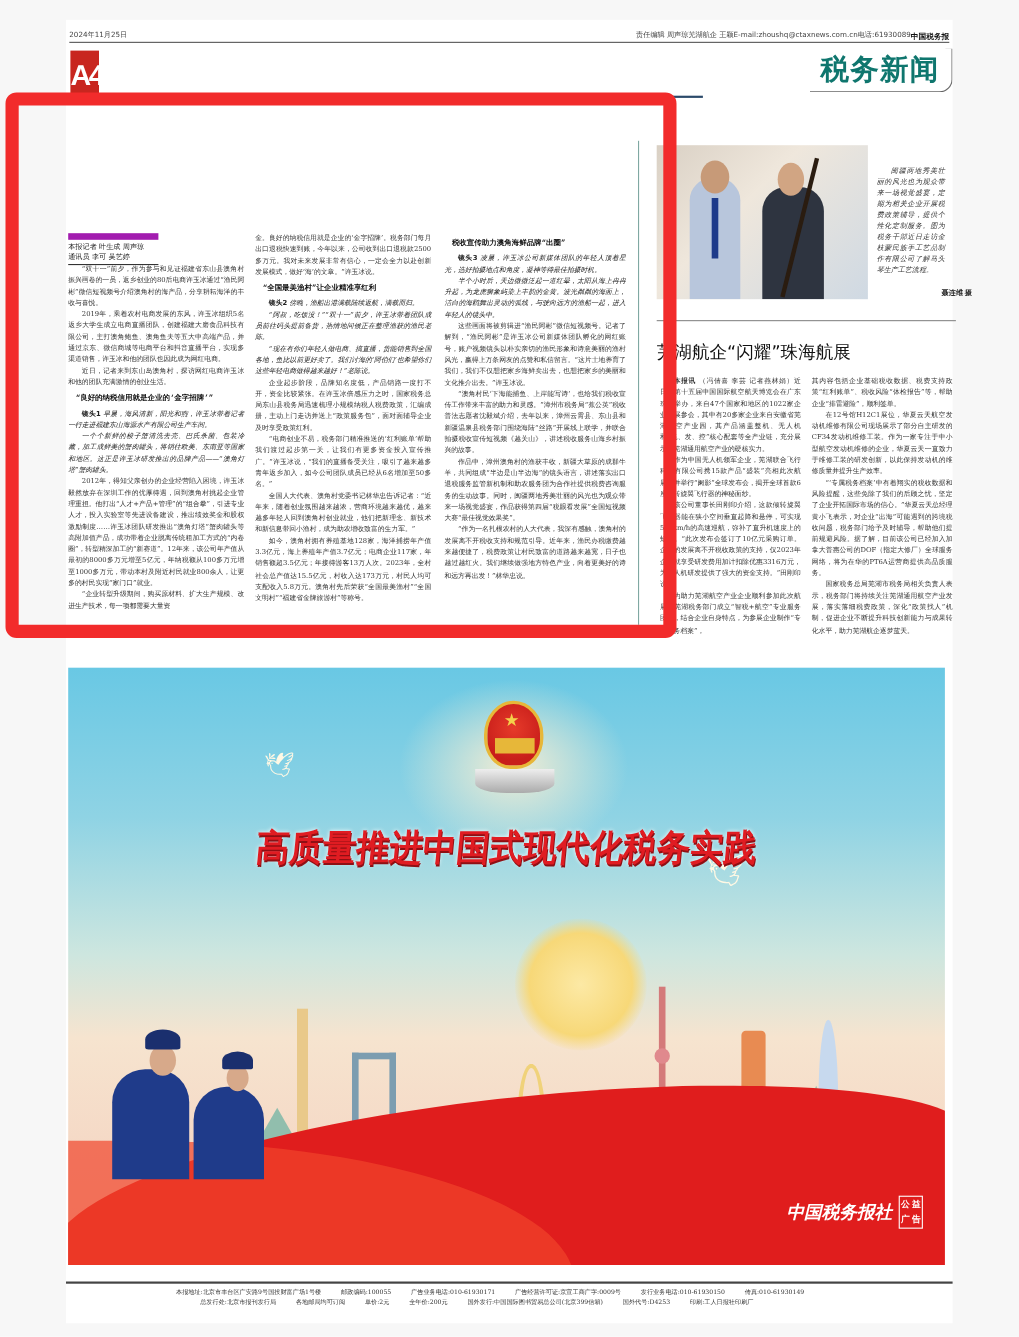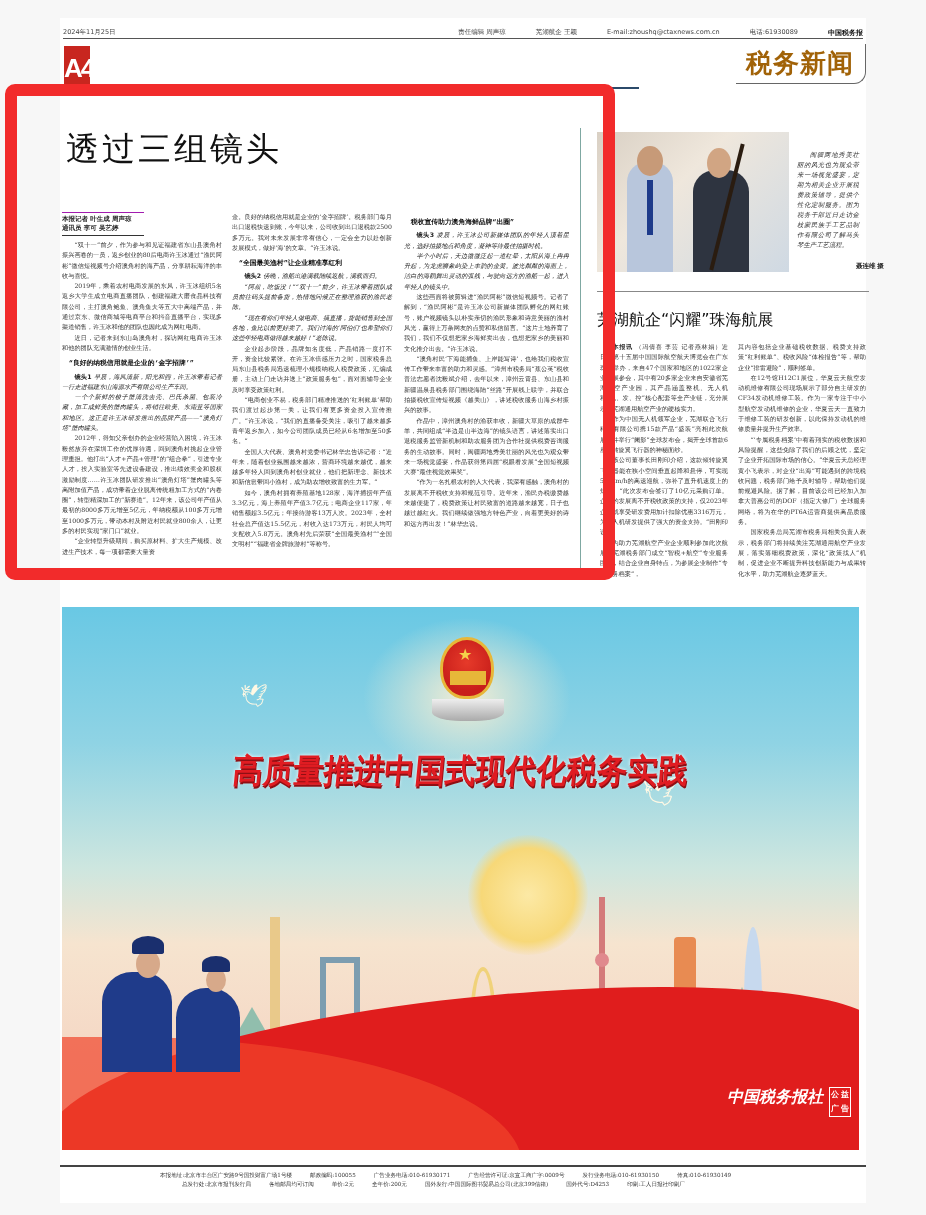--- a/index.html
+++ b/index.html
@@ -4,36 +4,36 @@
 <style>
   * { box-sizing: border-box; margin: 0; padding: 0; }
   html, body { width: 926px; height: 1215px; background: #f7f7f7; overflow: hidden; }
   body { font-family: "DejaVu Serif", "Liberation Serif", serif; color: #222; position: relative; }
 
   .page { position: absolute; left: 60px; top: 18px; width: 806px; height: 1185px; background: #fff; }
 
   
   .hdr { position: absolute; left: 3px; top: 8px; width: 800px; height: 16px; font-size: 6.5px; color: #444; font-family: "DejaVu Sans", sans-serif; }
   .hdr .date { position: absolute; left: 0; top: 4px; }
-  .hdr .meta { position: absolute; right: 0; top: 4px; display: flex; gap: 30px; }
+  .hdr .meta { position: absolute; right: 0; top: 4px; display: flex; gap: 0; }
   .hdr .meta span.paper { font-weight: bold; color: #111; font-family: "DejaVu Serif", serif; font-size: 7px; }
   .hdr-rule { position: absolute; left: 3px; top: 20px; width: 800px; height: 1px; background: #555; }
 
   .page-no { position: absolute; left: 4px; top: 30px; width: 26px; height: 44px; background: #c8261f; color: #fff; font-family: "Liberation Sans", sans-serif; font-weight: bold; font-size: 26px; line-height: 44px; text-align: center; letter-spacing: -2px; }
-  .section-title { position: absolute; right: 8px; top: 28px; font-size: 26px; font-weight: bold; color: #a16207; letter-spacing: 1px; }
+  .section-title { position: absolute; right: 8px; top: 28px; font-size: 26px; font-weight: bold; color: #0f766e; letter-spacing: 1px; }
   .section-title-frame { position: absolute; right: 4px; top: 26px; width: 130px; height: 40px; border-right: 1.5px solid #666; border-bottom: 1.5px solid #666; border-bottom-right-radius: 12px; }
   .top-rule { position: absolute; left: 34px; top: 69px; width: 545px; height: 2px; background: #2b4a6a; }
 
   
   .highlight { position: absolute; left: 5px; top: 84px; width: 610px; height: 496px; border: 12px solid #f22b2b; border-radius: 10px; z-index: 5; pointer-events: none; }
 
   
   .headline { position: absolute; left: 66px; top: 130px; font-size: 33px; line-height: 38px; letter-spacing: 3px; color: #111; font-weight: normal; }
   .headline div { white-space: nowrap; }
-  .byline { position: absolute; left: 62px; top: 212px; width: 82px; font-family: "DejaVu Sans", sans-serif; font-size: 6.5px; font-weight: bold; line-height: 9px; border-top: 1px solid #a21caf; border-bottom: 1px solid #333; padding: 2px 0; }
+  .byline { position: absolute; left: 62px; top: 212px; width: 82px; font-family: "DejaVu Sans", sans-serif; font-size: 6.5px; font-weight: normal; line-height: 9px; border-top: 6px solid #a21caf; border-bottom: 1px solid #333; padding: 2px 0; }
   .col { position: absolute; font-size: 6.2px; line-height: 10.3px; color: #333; text-align: justify; }
   .col p { text-indent: 2em; }
   .col .sub { font-family: Liberation Mono, monospace; font-weight: bold; font-size: 6.8px; text-indent: 1em; margin: 5px 0 3px; color: #111; }
   .col .lens { font-style: italic; color: #222; }
   .col .lens b { font-style: normal; font-family: "DejaVu Sans", sans-serif; }
   .col1 { left: 62px; top: 240px; width: 160px; }
   .col2 { left: 232px; top: 212px; width: 160px; }
   .col3 { left: 404px; top: 212px; width: 165px; }
   .vrule { position: absolute; left: 580px; top: 128px; width: 1px; height: 440px; background: #7fa8a2; }
 
@@ -66,21 +66,21 @@
   .sun { position: absolute; left: 406px; top: 228px; width: 120px; height: 120px; border-radius: 50%; background: radial-gradient(circle, #fce9a5 0%, #f7d878 55%, rgba(247,216,120,0) 72%); }
   .skyline { position: absolute; left: 0; top: 290px; width: 797px; height: 180px; }
   .bldg { position: absolute; bottom: 0; }
   .mountain { position: absolute; bottom: 0; width: 0; height: 0; border-left: 40px solid transparent; border-right: 40px solid transparent; border-bottom: 70px solid #7fb8a8; opacity: 0.85; }
   .red-wave { position: absolute; left: -20px; top: 390px; width: 840px; height: 200px; background: #e01d1d; border-radius: 60% 40% 0 0 / 60% 30% 0 0; transform: rotate(-4deg); }
   .red-wave2 { position: absolute; left: -40px; top: 430px; width: 500px; height: 160px; background: #f1452b; border-radius: 0 80% 0 0; opacity: 0.7; }
   .officers { position: absolute; left: 40px; top: 325px; width: 160px; height: 140px; }
   .off { position: absolute; background: #1f3b8a; border-radius: 30px 30px 0 0; }
   .off-h { position: absolute; background: #d7a98a; border-radius: 50%; }
   .off-cap { position: absolute; background: #1a2f6e; border-radius: 50% 50% 10% 10%; }
-  .publisher { position: absolute; right: 8px; bottom: 33px; display: flex; align-items: flex-start; gap: 6px; color: #fff; font-family: Liberation Sans, sans-serif; font-weight: bold; font-style: italic; font-size: 16px; }
+  .publisher { position: absolute; right: 20px; bottom: 33px; display: flex; align-items: center; gap: 6px; color: #fff; font-family: Liberation Sans, sans-serif; font-weight: bold; font-style: italic; font-size: 16px; }
   .stamp { width: 22px; height: 30px; border: 1px solid #fff; font-size: 8px; font-style: normal; display: grid; grid-template-columns: 1fr 1fr; text-align: center; line-height: 14px; }
 
   
   .foot-rule { position: absolute; left: 60px; top: 1165px; width: 806px; height: 2px; background: #444; }
   .footer { position: absolute; left: 160px; top: 1171px; width: 700px; font-size: 5.6px; line-height: 9px; color: #333; font-family: "DejaVu Serif", serif; }
   .footer .row { display: flex; gap: 18px; white-space: nowrap; }
 </style>
 </head>
 <body>
 
@@ -96,21 +96,20 @@
     <span class="paper">中国税务报</span>
   </div>
 </div>
 <div class="hdr-rule" style="left:63px;top:38px;"></div>
 <div class="page-no" style="left:64px;top:46px;">A4</div>
 <div class="section-title-frame" style="right:60px;top:44px;"></div>
 <div class="section-title" style="right:72px;top:46px;">税务新闻</div>
 <div class="top-rule" style="left:94px;top:87px;"></div>
 
 <div class="headline">
-  <div>透过三组镜头</div>
 </div>
 <div class="byline">
   <div>本报记者 叶生成 周声琼</div>
   <div>通讯员 李可 吴艺婷</div>
 </div>
 
 <div class="col col1">
     <p>“双十一”前夕，作为参与和见证福建省东山县澳角村振兴画卷的一员，返乡创业的80后电商许玉冰通过“渔民阿彬”微信短视频号介绍澳角村的海产品，分享耕耘海洋的丰收与喜悦。</p>
     <p>2019年，乘着农村电商发展的东风，许玉冰组织5名返乡大学生成立电商直播团队，创建福建大磨食品科技有限公司，主打澳角鲍鱼、澳角鱼夫等五大中高端产品，并通过京东、微信商城等电商平台和抖音直播平台，实现多渠道销售，许玉冰和他的团队也因此成为网红电商。</p>
     <p>近日，记者来到东山岛澳角村，探访网红电商许玉冰和他的团队充满激情的创业生活。</p>

